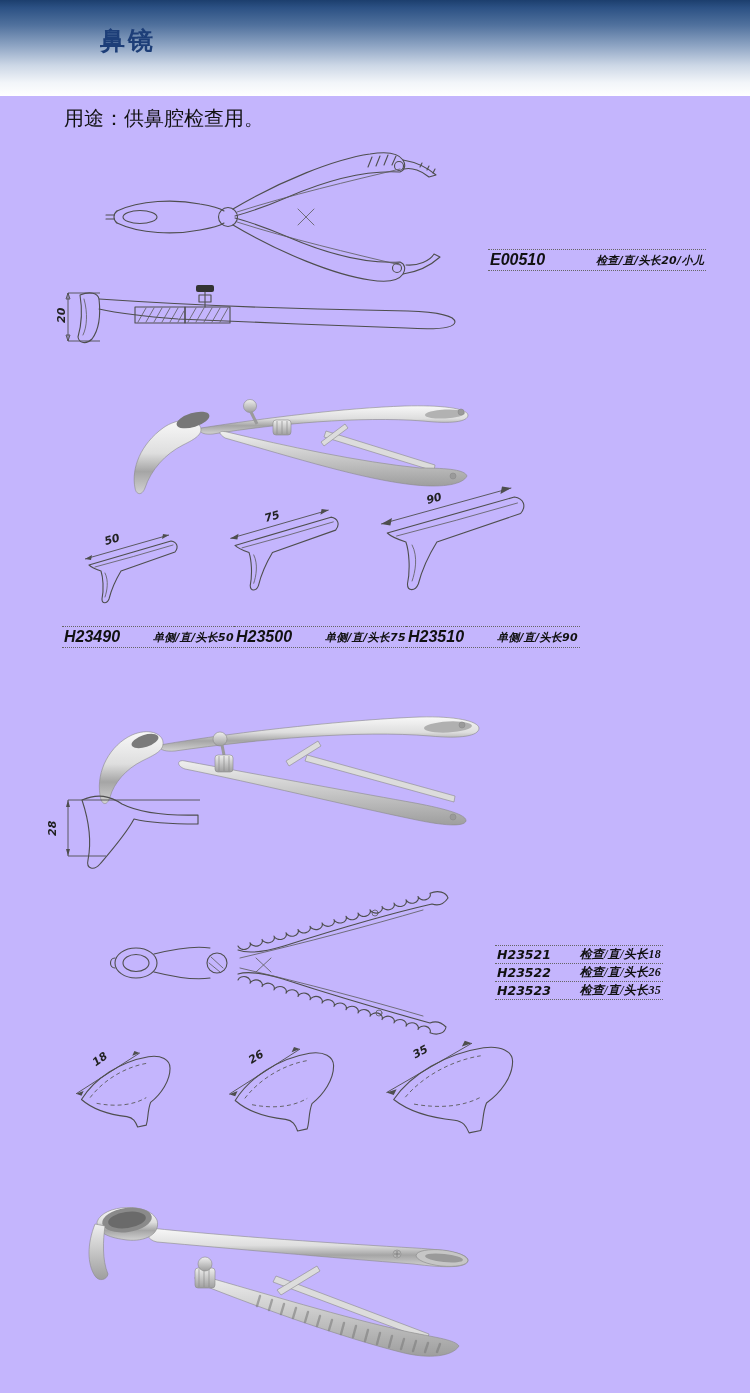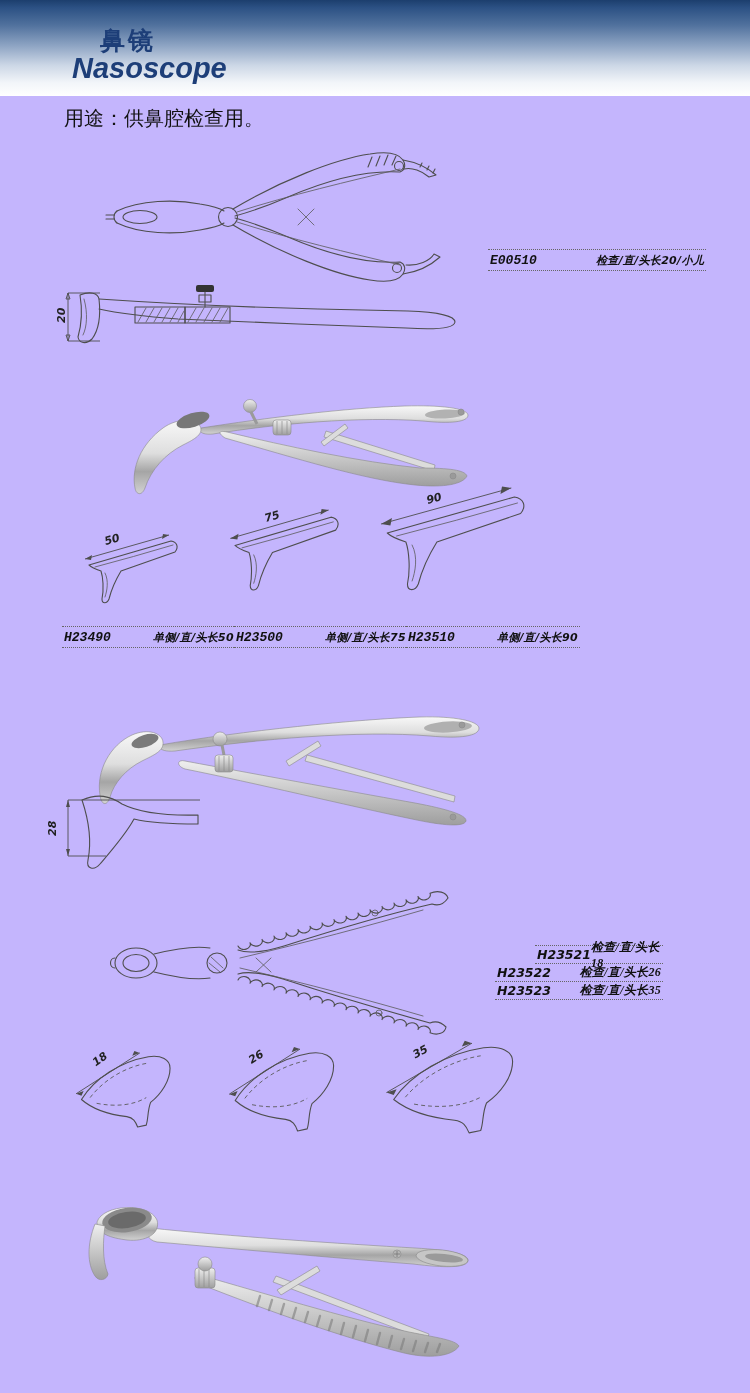--- a/index.html
+++ b/index.html
@@ -10,43 +10,42 @@
   .title-zh{position:absolute;left:100px;top:24px;font-size:25px;font-weight:bold;
     color:#1d3e78;letter-spacing:3px;}
   .title-en{position:absolute;left:72px;top:52px;font-size:29px;font-style:italic;
     font-weight:bold;color:#1d3e78;font-family:"Liberation Sans",sans-serif;}
   .usage{position:absolute;left:64px;top:105px;font-size:20px;color:#111;}
   .fig{position:absolute;}
   .fig svg{display:block;overflow:visible;}
   .plabel{position:absolute;display:flex;justify-content:space-between;align-items:center;
     height:20px;border-top:1px dotted #666;border-bottom:1px dotted #666;
     font-style:italic;font-weight:bold;color:#111;padding:0 2px;}
-  .plabel .code{font-size:13px;font-family:Liberation Mono, monospace;}
+  .plabel .code{font-size:16px;font-family:Liberation Sans, sans-serif;}
   .plabel .spec{font-size:11px;font-family:"DejaVu Sans",sans-serif;letter-spacing:.3px;}
   .ptable{position:absolute;}
   .ptable .prow{display:flex;justify-content:space-between;align-items:center;height:17px;
     border-bottom:1px dotted #666;font-style:italic;font-weight:bold;color:#111;padding:0 2px;}
-  .ptable .prow:first-child{border-top:1px dotted #666;margin-left:40px;}
+  .ptable .prow:first-child{border-top:1px dotted #666;}
   .ptable .code{font-size:12.5px;font-family:"DejaVu Sans",sans-serif;}
   .ptable .spec{font-size:12px;font-family:Liberation Serif, serif;letter-spacing:.3px;}
   .line{stroke:#4e4e4e;stroke-width:1.1;fill:none;stroke-linecap:round;stroke-linejoin:round;}
   .thin{stroke:#5a5a5a;stroke-width:.8;fill:none;stroke-linecap:round;}
   .dim{font:italic bold 11px "DejaVu Sans",sans-serif;fill:#222;}
   .dimline{stroke:#4e4e4e;stroke-width:.9;fill:none;}
   .dash{stroke:#5a5a5a;stroke-width:.9;fill:none;stroke-dasharray:4 3;}
   .metal-stroke{stroke:#8a8a8a;stroke-width:.6;}
 </style>
 </head>
 <body>
 
 <div class="page">
 
   <div class="header"></div>
   <div class="title-zh">鼻镜</div>
-  <div class="title-en">Nasoscope</div>
   <div class="usage">用途：供鼻腔检查用。</div>
 
   <div class="fig" style="left:100px;top:145px;width:355px;height:145px">
     <svg width="355" height="145" viewBox="0 0 355 145">
       <g>
         <path class="line" d="M6,70 h8 M6,74 h8"></path>
         <ellipse class="line" cx="40" cy="72" rx="17" ry="6.5"></ellipse>
         <path class="line" d="M17,66 C40,55 75,54 100,59 C112,61 121,64 124,66"></path>
         <path class="line" d="M17,78 C40,89 75,90 100,85 C112,83 121,80 124,78"></path>
         <path class="line" d="M17,66 C13,69 13,75 17,78"></path>

